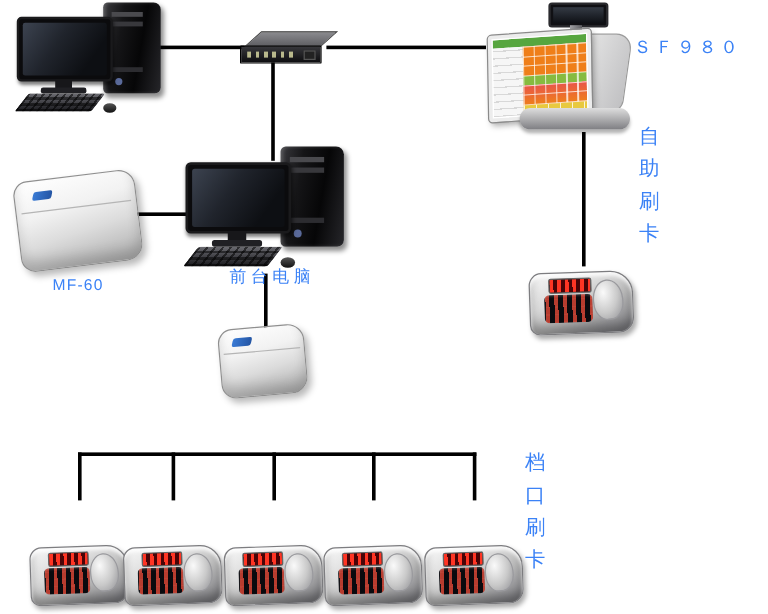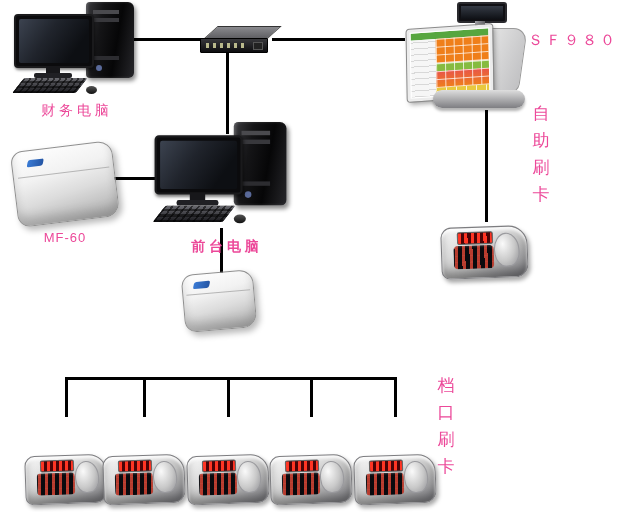--- a/index.html
+++ b/index.html
@@ -3,21 +3,21 @@
 <meta charset="utf-8">
 <style>
   html,body{margin:0;padding:0;background:#fff;}
   #stage{position:relative;width:640px;height:512px;background:#fff;overflow:hidden;
          font-family:"Liberation Sans",sans-serif;color:#000;}
 
   
   .line{position:absolute;background:#000;}
 
   
-  .lbl{position:absolute;font-size:14px;line-height:16px;text-align:center;white-space:pre-line;color:#ec4899;}
+  .lbl{position:absolute;font-size:14px;line-height:16px;text-align:center;white-space:pre-line;color:#3b82f6;}
   .lbl-model{font-size:13px;letter-spacing:1px;}
   .lbl-sf{font-size:15px;letter-spacing:3px;text-align:left;}
   .lbl-vert{font-size:17px;line-height:27px;text-align:center;width:20px;}
 
   
   .computer{position:absolute;width:140px;height:98px;}
   .tower{position:absolute;left:78px;top:0;width:48px;height:76px;border-radius:4px 6px 5px 4px;
     background:linear-gradient(100deg,#3a3a3e 0%,#151517 30%,#060607 62%,#26262a 100%);
     box-shadow:inset 2px 0 3px rgba(255,255,255,.18),2px 3px 4px rgba(0,0,0,.45);}
   .tower::before{content:"";position:absolute;left:7px;top:8px;width:26px;height:4px;background:#4a4a4e;
@@ -120,21 +120,20 @@
   <div class="computer" style="left:8px;top:2px;">
     <div class="tower"></div>
     <div class="monitor">
       <div class="screen"></div>
     </div>
     <div class="stand"></div>
     <div class="stand-base"></div>
     <div class="kbd"></div>
     <div class="mouse"></div>
   </div>
-  <div class="lbl" style="left:10px;top:102px;width:130px;">财 务 电 脑</div>
 
   <div class="switch" style="left:198px;top:24px;">
     <div class="switch-top"></div>
     <div class="switch-front"></div>
   </div>
 
   <div class="pos">
     <div class="pos-cust"></div>
     <div class="pos-pole"></div>
     <div class="pos-body"></div>
@@ -164,21 +163,21 @@
   <div class="computer" style="left:148px;top:122px;transform:scale(1.1);transform-origin:top left;">
     <div class="tower"></div>
     <div class="monitor">
       <div class="screen"></div>
     </div>
     <div class="stand"></div>
     <div class="stand-base"></div>
     <div class="kbd"></div>
     <div class="mouse"></div>
   </div>
-  <div class="lbl" style="left:165px;top:238px;width:120px;font-weight:bold;">前 台 电 脑</div>
+  <div class="lbl" style="left:165px;top:222px;width:120px;">前 台 电 脑</div>
 
   <div class="whitebox" style="left:183px;top:272px;width:72px;height:58px;transform:rotate(-5deg);">
     <div class="wb-body"></div>
     <div class="wb-seam"></div>
     <div class="wb-logo"></div>
   </div>
 
   <div class="reader" style="left:441px;top:219px;transform:scale(1.06);transform-origin:top left;">
     <div class="reader-body"></div>
     <div class="reader-hump"></div>

